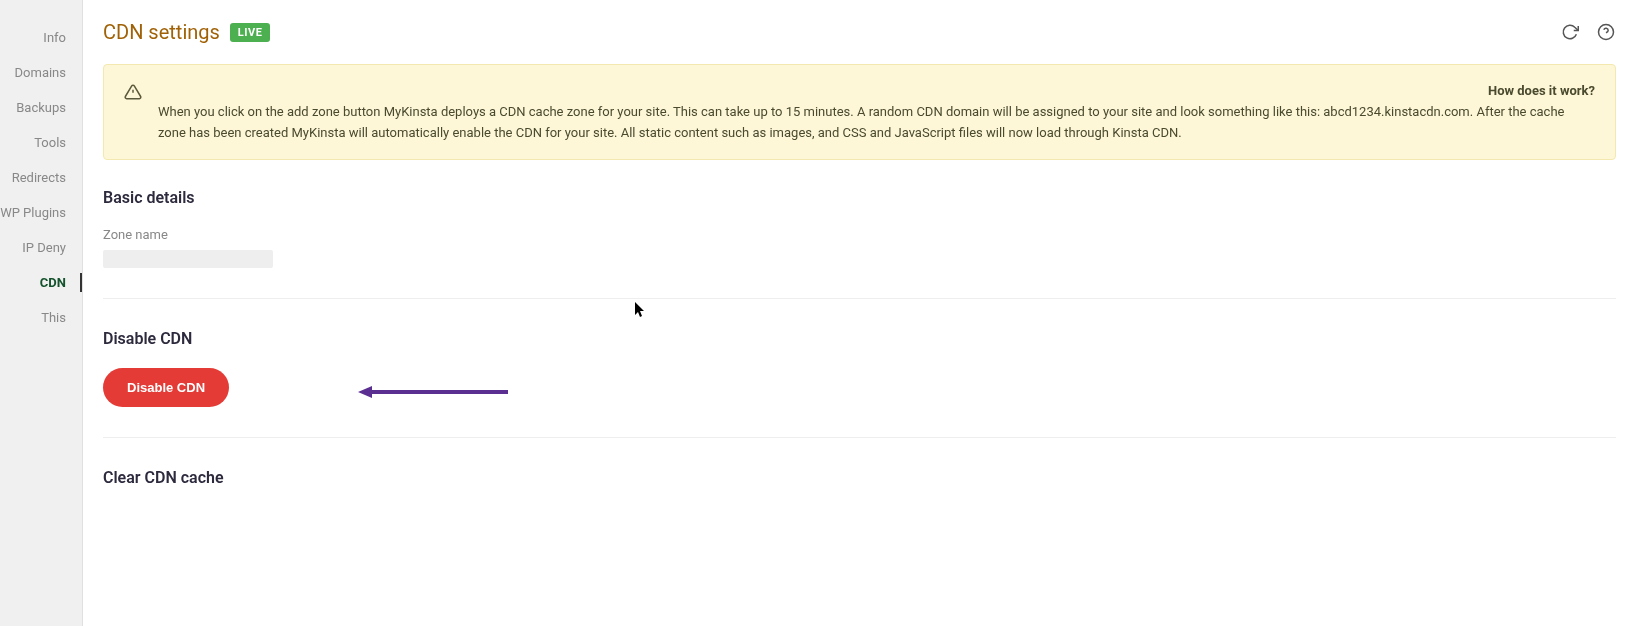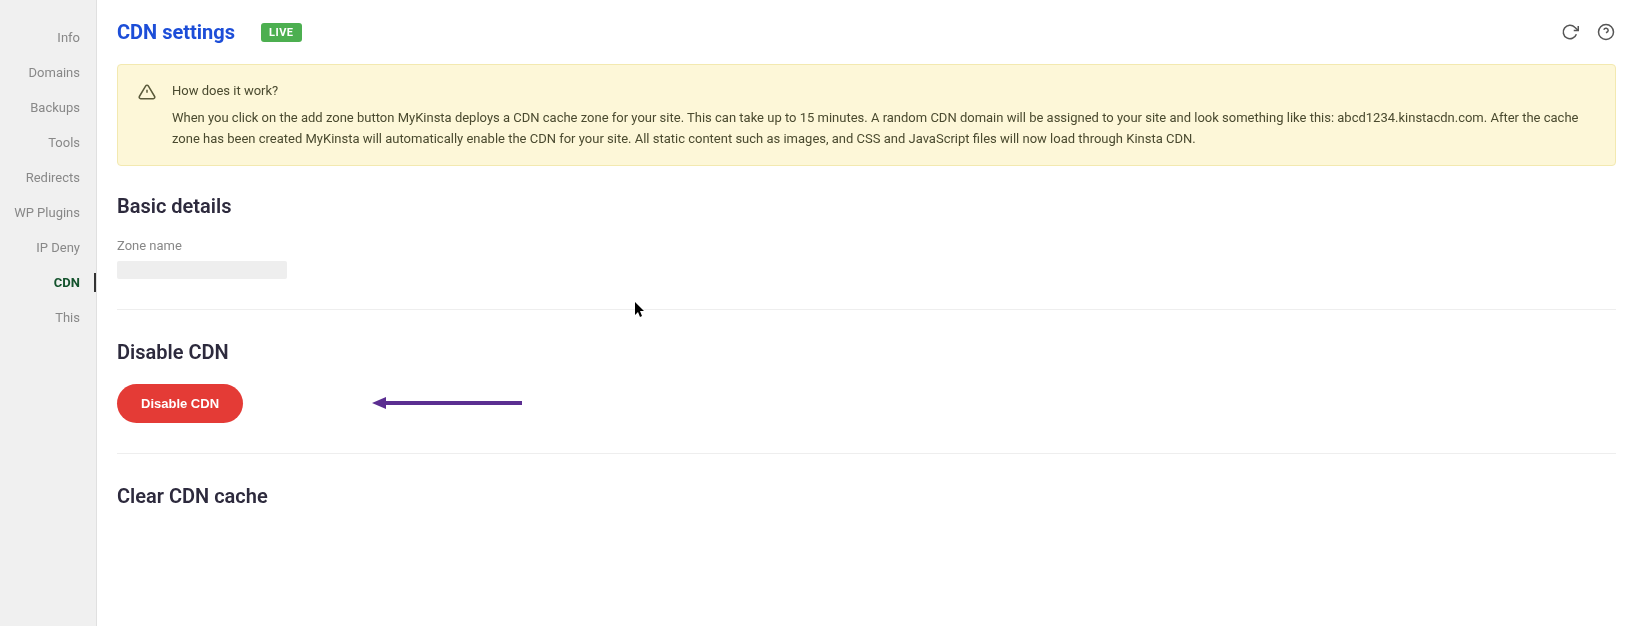--- a/index.html
+++ b/index.html
@@ -10,21 +10,21 @@
     body {
       font-family: -apple-system, BlinkMacSystemFont, "Segoe UI", Roboto, Helvetica, Arial, sans-serif;
       background: #f5f5f5;
       color: #333;
       display: flex;
       width: 1646px;
       height: 626px;
       overflow: hidden;
     }
     .sidebar {
-      width: 97px;
+      width: 83px;
       background: #f0f0f0;
       border-right: 1px solid #e0e0e0;
       padding-top: 20px;
       flex-shrink: 0;
     }
     .sidebar-item {
       padding: 10px 16px 10px 0;
       text-align: right;
       font-size: 13px;
       color: #888;
@@ -56,32 +56,31 @@
       justify-content: space-between;
       margin-bottom: 20px;
     }
     .page-title-wrap {
       display: flex;
       align-items: center;
       gap: 10px;
     }
     .page-title {
       font-size: 20px;
-      font-weight: 700;
-      color: #1d4ed8;
+      font-weight: 400;
+      color: #a16207;
     }
     .badge-live {
       background: #4caf50;
       color: #fff;
       font-size: 11px;
       font-weight: 700;
       padding: 3px 8px;
       border-radius: 3px;
       letter-spacing: 0.5px;
-      margin-left: 16px;
     }
     .header-actions {
       display: flex;
       gap: 16px;
       align-items: center;
     }
     .icon-btn {
       width: 20px;
       height: 20px;
       display: flex;
@@ -106,25 +105,25 @@
       margin-top: 2px;
       color: #5a5a3a;
     }
     .notice-body {
       flex: 1;
       font-size: 13px;
       color: #4a4a2f;
       line-height: 1.6;
     }
     .notice-title {
-      font-weight: 400;
-      margin-bottom: 6px;
+      font-weight: 700;
+      text-align: right;
     }
     .section-title {
-      font-size: 20px;
+      font-size: 16px;
       font-weight: 600;
       color: #2d2a3d;
       margin-bottom: 20px;
     }
     .details-row {
       display: flex;
       gap: 60px;
       margin-bottom: 30px;
     }
     .detail-block {

